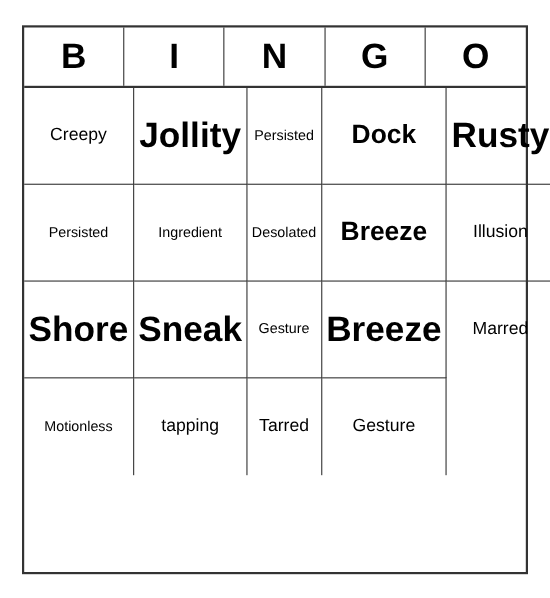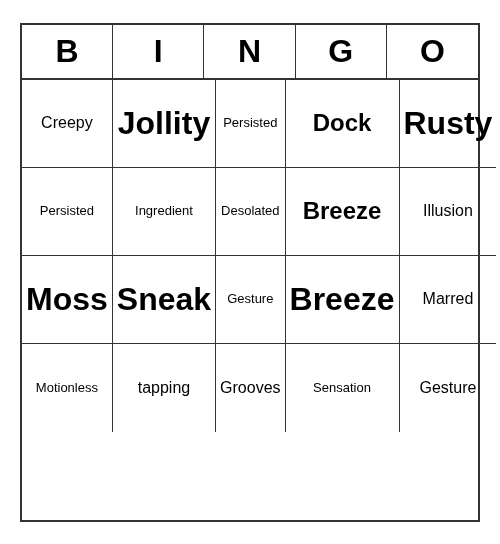--- a/index.html
+++ b/index.html
@@ -124,43 +124,40 @@
       <div class="bingo-cell">
         <span class="cell-text size-small">Desolated</span>
       </div>
       <div class="bingo-cell">
         <span class="cell-text size-xlarge">Breeze</span>
       </div>
       <div class="bingo-cell">
         <span class="cell-text size-medium">Illusion</span>
       </div>
       <div class="bingo-cell">
-        <span class="cell-text size-large">Moss</span>
+        <span class="cell-text size-large">Shore</span>
       </div>
       <div class="bingo-cell">
         <span class="cell-text size-large">Sneak</span>
       </div>
       <div class="bingo-cell">
         <span class="cell-text size-small">Gesture</span>
       </div>
       <div class="bingo-cell">
         <span class="cell-text size-large">Breeze</span>
       </div>
       <div class="bingo-cell">
         <span class="cell-text size-medium">Marred</span>
       </div>
       <div class="bingo-cell">
         <span class="cell-text size-small">Motionless</span>
       </div>
       <div class="bingo-cell">
         <span class="cell-text size-medium">tapping</span>
       </div>
       <div class="bingo-cell">
-        <span class="cell-text size-medium">Grooves</span>
-      </div>
-      <div class="bingo-cell">
-        <span class="cell-text size-small">Sensation</span>
+        <span class="cell-text size-medium">Tarred</span>
       </div>
       <div class="bingo-cell">
         <span class="cell-text size-medium">Gesture</span>
       </div>
     </div>
 </div>
 
 </body></html>

